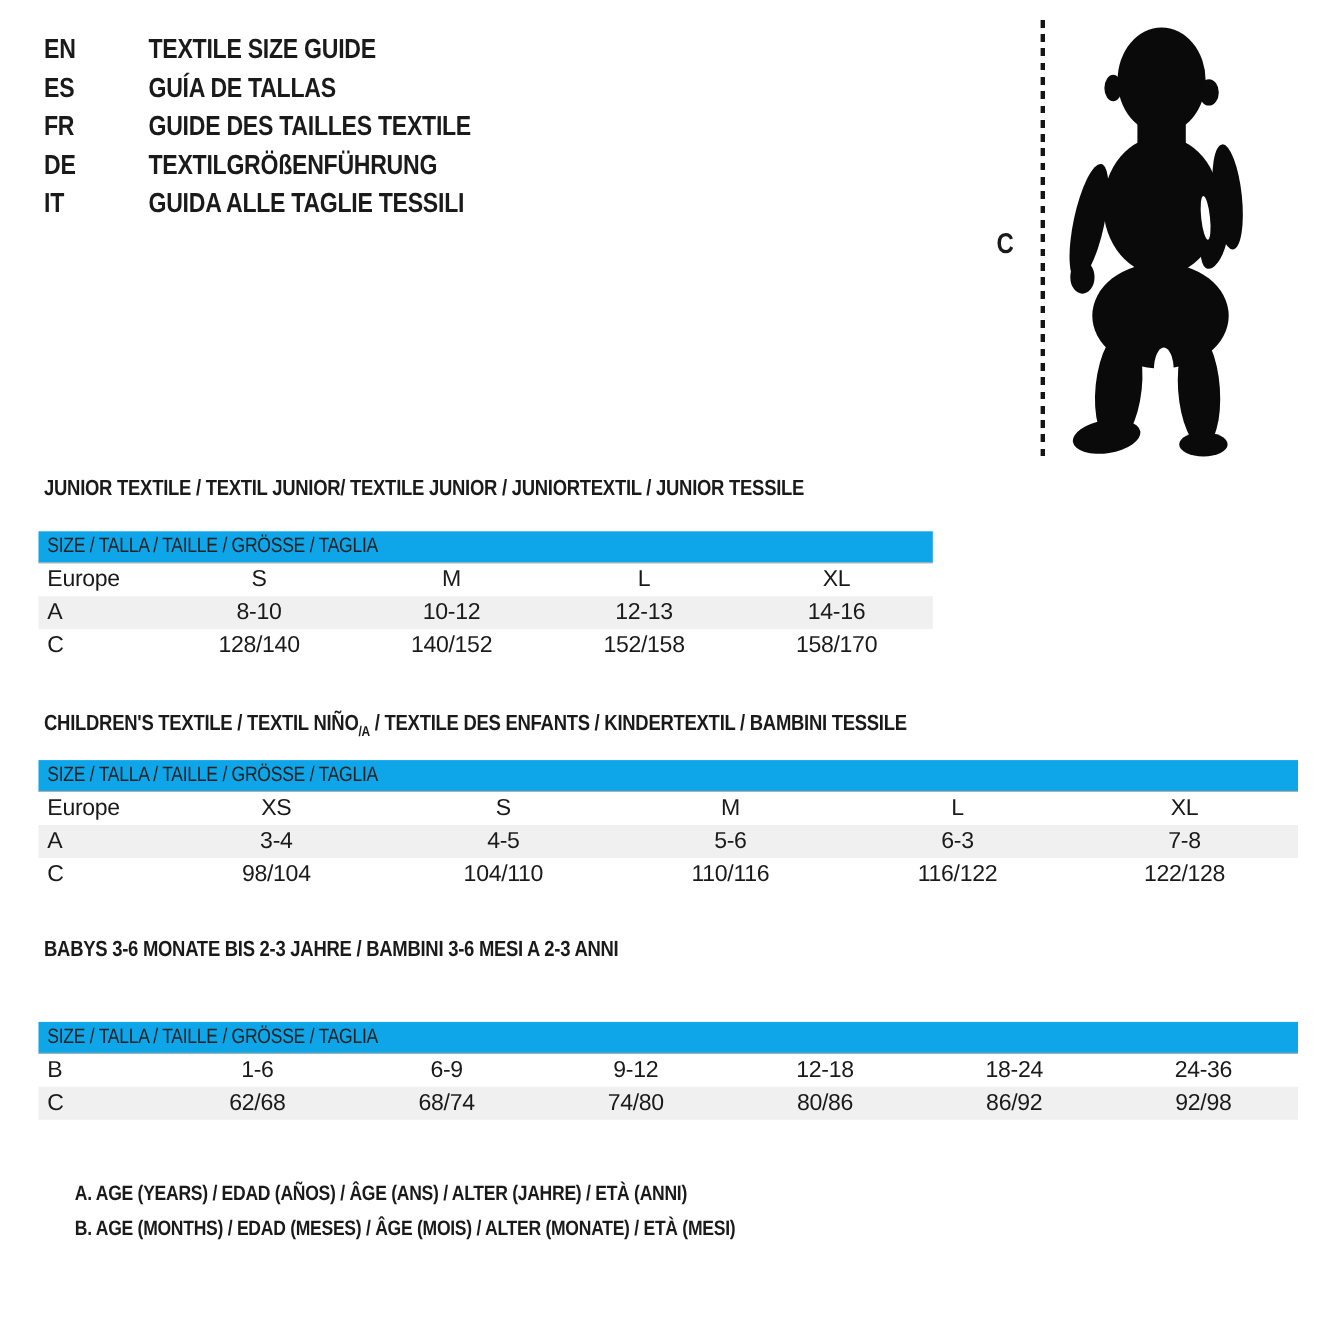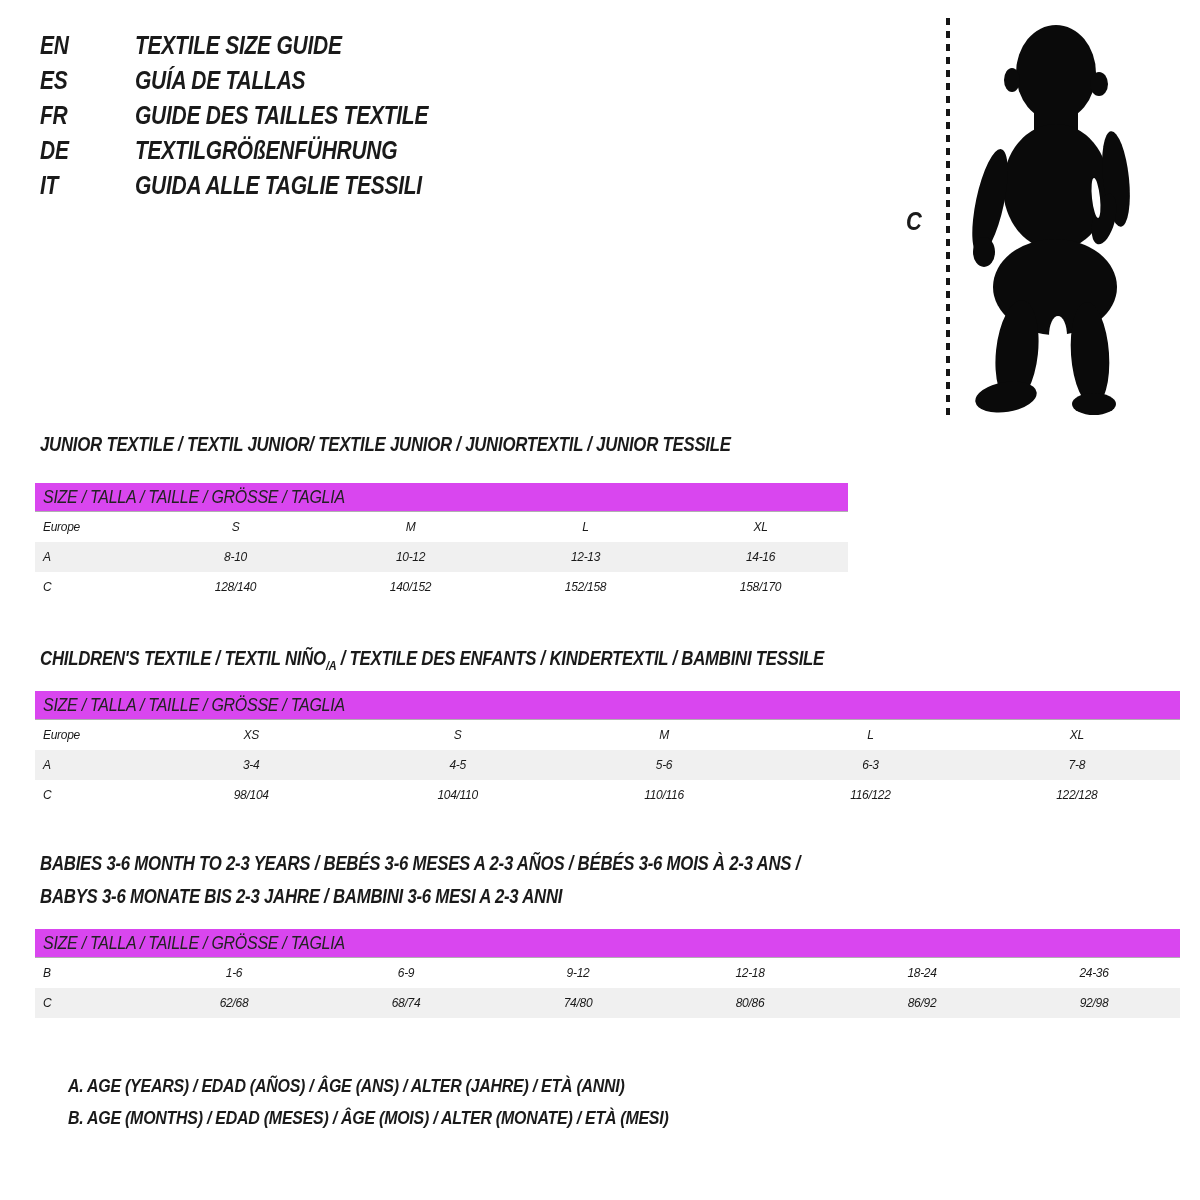--- a/index.html
+++ b/index.html
@@ -1,18 +1,18 @@
 <!DOCTYPE html>
 <html><head>
 <meta charset="utf-8">
 <style>
   html,body{margin:0;padding:0;background:#fff;}
   .page{
     position:relative;width:1200px;height:1200px;background:#fff;overflow:hidden;
-    font-family:"Liberation Sans","DejaVu Sans",sans-serif;color:#1a1a1a;font-style:italic;
+    font-family:"Liberation Sans","DejaVu Sans",sans-serif;color:#1a1a1a;
   }
   .cond{display:inline-block;transform:scaleX(0.84);transform-origin:0 50%;letter-spacing:-0.3px;white-space:nowrap;}
 
   
   .lang-block{position:absolute;left:40px;top:28px;}
   .lang-row{display:flex;height:35px;align-items:center;font-weight:bold;font-size:25px;}
   .lang-code{width:95px;flex:0 0 auto;}
   .lang-label{flex:0 0 auto;}
 
   
@@ -24,24 +24,24 @@
   .baby-svg{position:absolute;left:970px;top:12px;}
 
   
   .sec-title{position:absolute;left:40px;font-weight:bold;font-size:20px;white-space:nowrap;}
   .sec-title .sub{font-size:13px;vertical-align:sub;}
   .babies-title{line-height:33px;}
 
   
   .size-table{position:absolute;left:35px;}
   .thead{
-    height:28px;line-height:28px;background:#d946ef;color:#222;
+    height:28px;line-height:28px;background:#0ea5e9;color:#222;
     font-size:19px;padding-left:8px;border-bottom:1px solid #b0b0b0;
   }
-  .trow{display:flex;height:30px;align-items:center;font-size:12px;letter-spacing:-0.3px;}
+  .trow{display:flex;height:30px;align-items:center;font-size:21px;letter-spacing:-0.3px;}
   .trow.shaded{background:#f0f0f0;}
   .rowlabel{flex:0 0 105px;padding-left:8px;text-align:left;}
   .cell{flex:1;text-align:center;}
 
   
   .legend{position:absolute;left:40px;top:1070px;font-weight:bold;font-size:19px;line-height:31.5px;margin-left:28px;}
 </style>
 </head>
 <body>
 
@@ -156,21 +156,20 @@
           <div class="cell">98/104</div>
           <div class="cell">104/110</div>
           <div class="cell">110/116</div>
           <div class="cell">116/122</div>
           <div class="cell">122/128</div>
         </div>
       </div>
   </div>
 
   <div class="sec-title babies-title" style="top:847px;">
-    <div><span class="cond">BABIES 3-6 MONTH TO 2-3 YEARS / BEBÉS 3-6 MESES A 2-3 AÑOS / BÉBÉS 3-6 MOIS À 2-3 ANS /</span></div>
     <div><span class="cond">BABYS 3-6 MONATE BIS 2-3 JAHRE / BAMBINI 3-6 MESI A 2-3 ANNI</span></div>
   </div>
   <div class="size-table" style="top:929px;width:1145px;">
     <div class="thead">
       <span class="cond">SIZE / TALLA / TAILLE / GRÖSSE / TAGLIA</span>
     </div>
     <div class="tbody">
         <div class="trow">
           <div class="rowlabel">B</div>
           <div class="cell">1-6</div>

